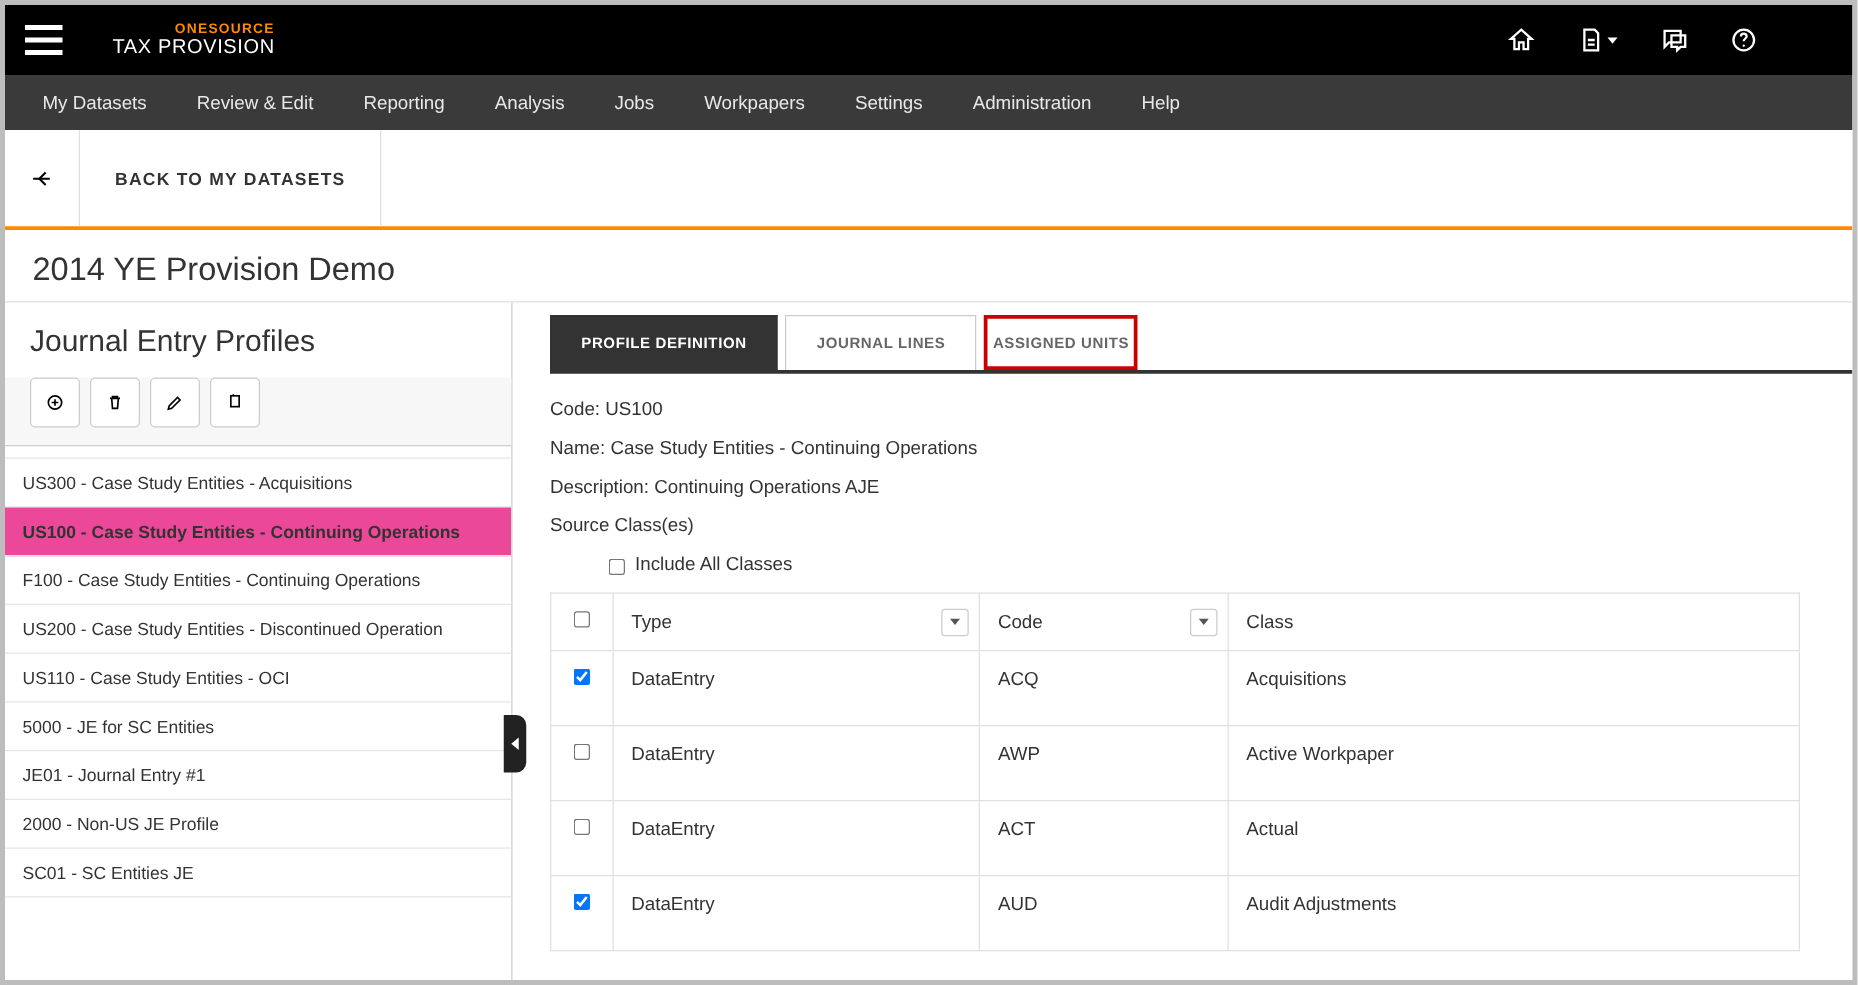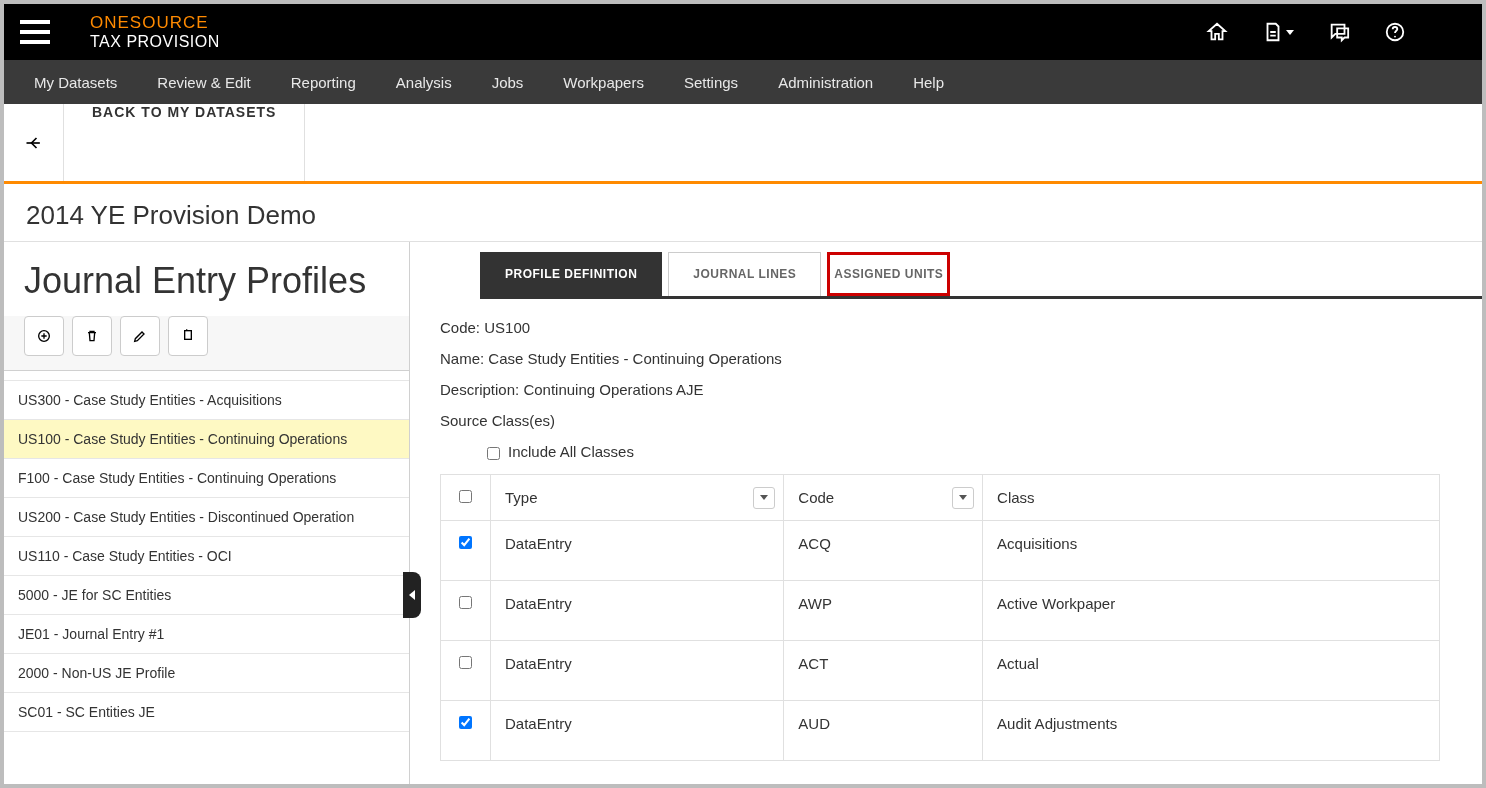--- a/index.html
+++ b/index.html
@@ -24,21 +24,21 @@
     padding: 0 16px;
   }
   .hamburger {
     width: 30px; height: 24px;
     display: flex; flex-direction: column; justify-content: space-between;
     margin-right: 40px;
     cursor: pointer;
   }
   .hamburger span { display:block; height:4px; background:#fff; }
   .brand { display:flex; flex-direction:column; line-height:1.1; }
-  .brand-top { color:#ff8a00; font-size:17px; font-weight:normal; letter-spacing:1px; }
+  .brand-top { color:#ff8a00; font-size:11px; font-weight:bold; letter-spacing:1px;text-align:right; }
   .brand-bottom { color:#fff; font-size:16px; letter-spacing:0.5px; }
   .topbar-spacer { flex:1; }
   .topbar-icons { display:flex; gap:34px; align-items:center; margin-right:60px; }
   .topbar-icons svg { width:22px; height:22px; fill:#fff; }
   .icon-wrap { display:flex; align-items:center; gap:2px; cursor:pointer; }
   .caret-down { width:0;height:0;border-left:4px solid transparent;border-right:4px solid transparent;border-top:5px solid #fff; }
 
   
   .navbar {
     background: #3a3a3a;
@@ -57,21 +57,21 @@
     display:flex; align-items:stretch;
     border-bottom: 3px solid #ff8a00;
     background:#fff;
   }
   .backbar .back-icon {
     width:60px; display:flex; align-items:center; justify-content:center;
     border-right:1px solid #e0e0e0;
     cursor:pointer;
   }
   .backbar .back-label-wrap {
-    display:flex; padding:0 28px;
+    display:flex; align-items:center; padding:0 28px;
     border-right:1px solid #e0e0e0;
     font-weight:bold; letter-spacing:1px; font-size:14px;
     cursor:pointer;
   }
 
   
   .dataset-title {
     padding: 16px 22px 10px 22px;
     font-size:26px; color:#333; font-weight:400;
   }
@@ -84,56 +84,56 @@
   }
 
   .left-panel {
     width: 406px;
     border-right:1px solid #d0d0d0;
     display:flex; flex-direction:column;
     position:relative;
   }
   .left-header {
     padding:18px 20px 14px 20px;
-    font-size:36px; font-weight:400;
+    font-size:24px; font-weight:400;
   }
   .toolbar {
     display:flex; gap:8px; padding:0 20px 14px 20px;
     border-bottom:1px solid #d0d0d0;
     background:#f7f7f7;
   }
   .toolbar button {
     width:40px; height:40px; background:#fff; border:1px solid #ccc; border-radius:4px;
     display:flex;align-items:center;justify-content:center; cursor:pointer;
   }
   .toolbar svg { width:16px; height:16px; fill:#333; }
 
   .profile-list { overflow:auto; flex:1; }
   .profile-list .item {
     padding:11px 14px; font-size:14px; border-bottom:1px solid #e6e6e6; cursor:pointer;
     white-space:nowrap; overflow:hidden; text-overflow:ellipsis;
   }
-  .profile-list .item.selected { background:#fef9c3; }
+  .profile-list .item.selected { background:#ec4899;font-weight:bold; }
   .profile-list .spacer-row { height:10px; border-bottom:1px solid #e6e6e6; }
 
   .splitter-handle {
     position:absolute; right:-12px; top:330px;
     width:18px; height:46px; background:#222; border-radius:0 8px 8px 0;
     display:flex;align-items:center;justify-content:center;
     cursor:pointer;
   }
   .splitter-handle::before {
     content:''; width:0;height:0;
     border-top:5px solid transparent;border-bottom:5px solid transparent;border-right:6px solid #fff;
   }
 
   .right-panel { flex:1; padding:10px 0 0 30px; overflow:auto; }
 
   
-  .tabs { display:flex; border-bottom:3px solid #333;margin-left:40px; }
+  .tabs { display:flex; border-bottom:3px solid #333; }
   .tab {
     padding:14px 24px; font-size:12px; font-weight:bold; letter-spacing:0.5px;
     border:1px solid #ccc; border-bottom:none; margin-right:6px; background:#fff; color:#666;
     cursor:pointer;
   }
   .tab.active { background:#333; color:#fff; border-color:#333; }
   .tab.highlight { border:3px solid #c00; padding:12px 4px; }
 
   .details { padding:20px 0 0 0; font-size:15px; color:#333; }
   .details .row { margin-bottom:14px; }

